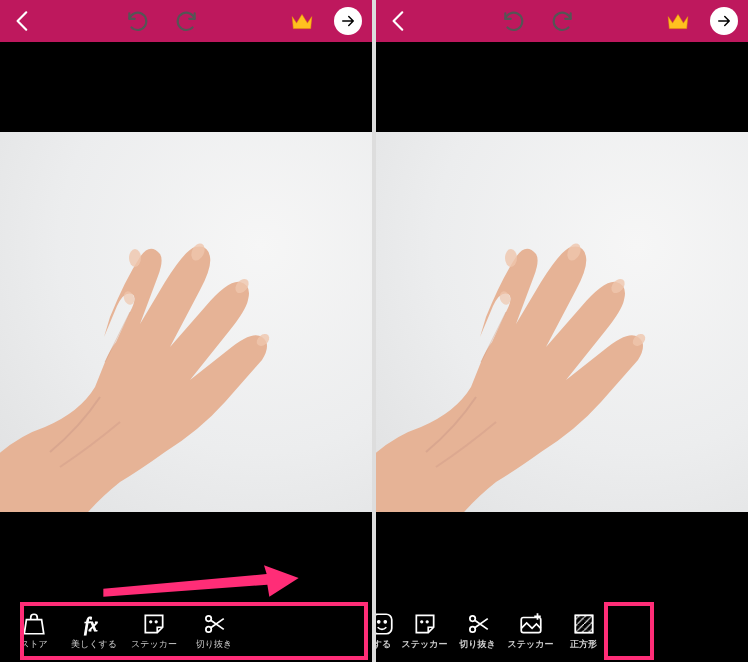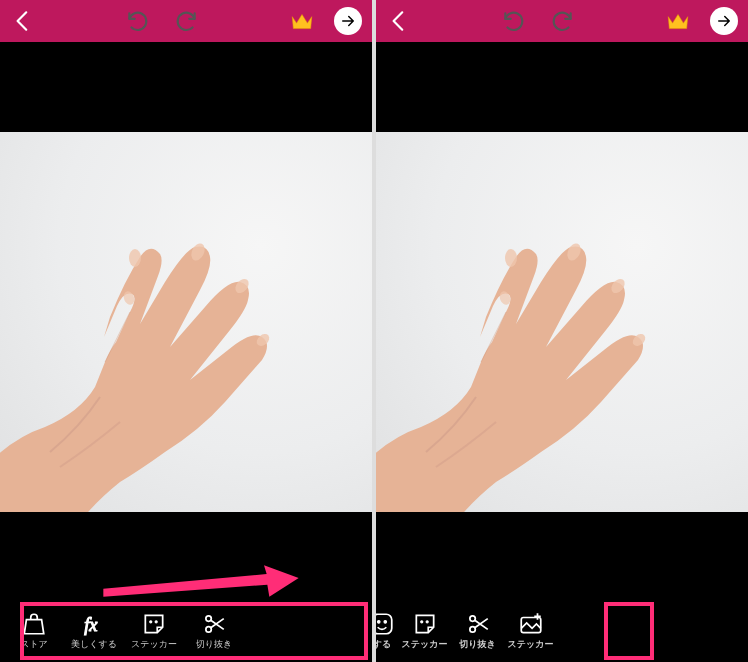--- a/index.html
+++ b/index.html
@@ -373,17 +373,25 @@
         <div class="lbl">切り抜き</div>
       </div>
       <div class="tool">
         <div class="tool-icon">
             <svg>
               <use href="#t-addphoto"></use>
             </svg>
           </div>
         <div class="lbl">ステッカー</div>
       </div>
+      <div class="tool">
+        <div class="tool-icon">
+            <svg>
+              <use href="#t-square"></use>
+            </svg>
+          </div>
+        <div class="lbl">正方形</div>
+      </div>
     </div>
     <div class="hl-box" style="left:228px;width:50px;bottom:2px;height:58px;"></div>
   </div>
 
 </div>
 
 </body></html>

